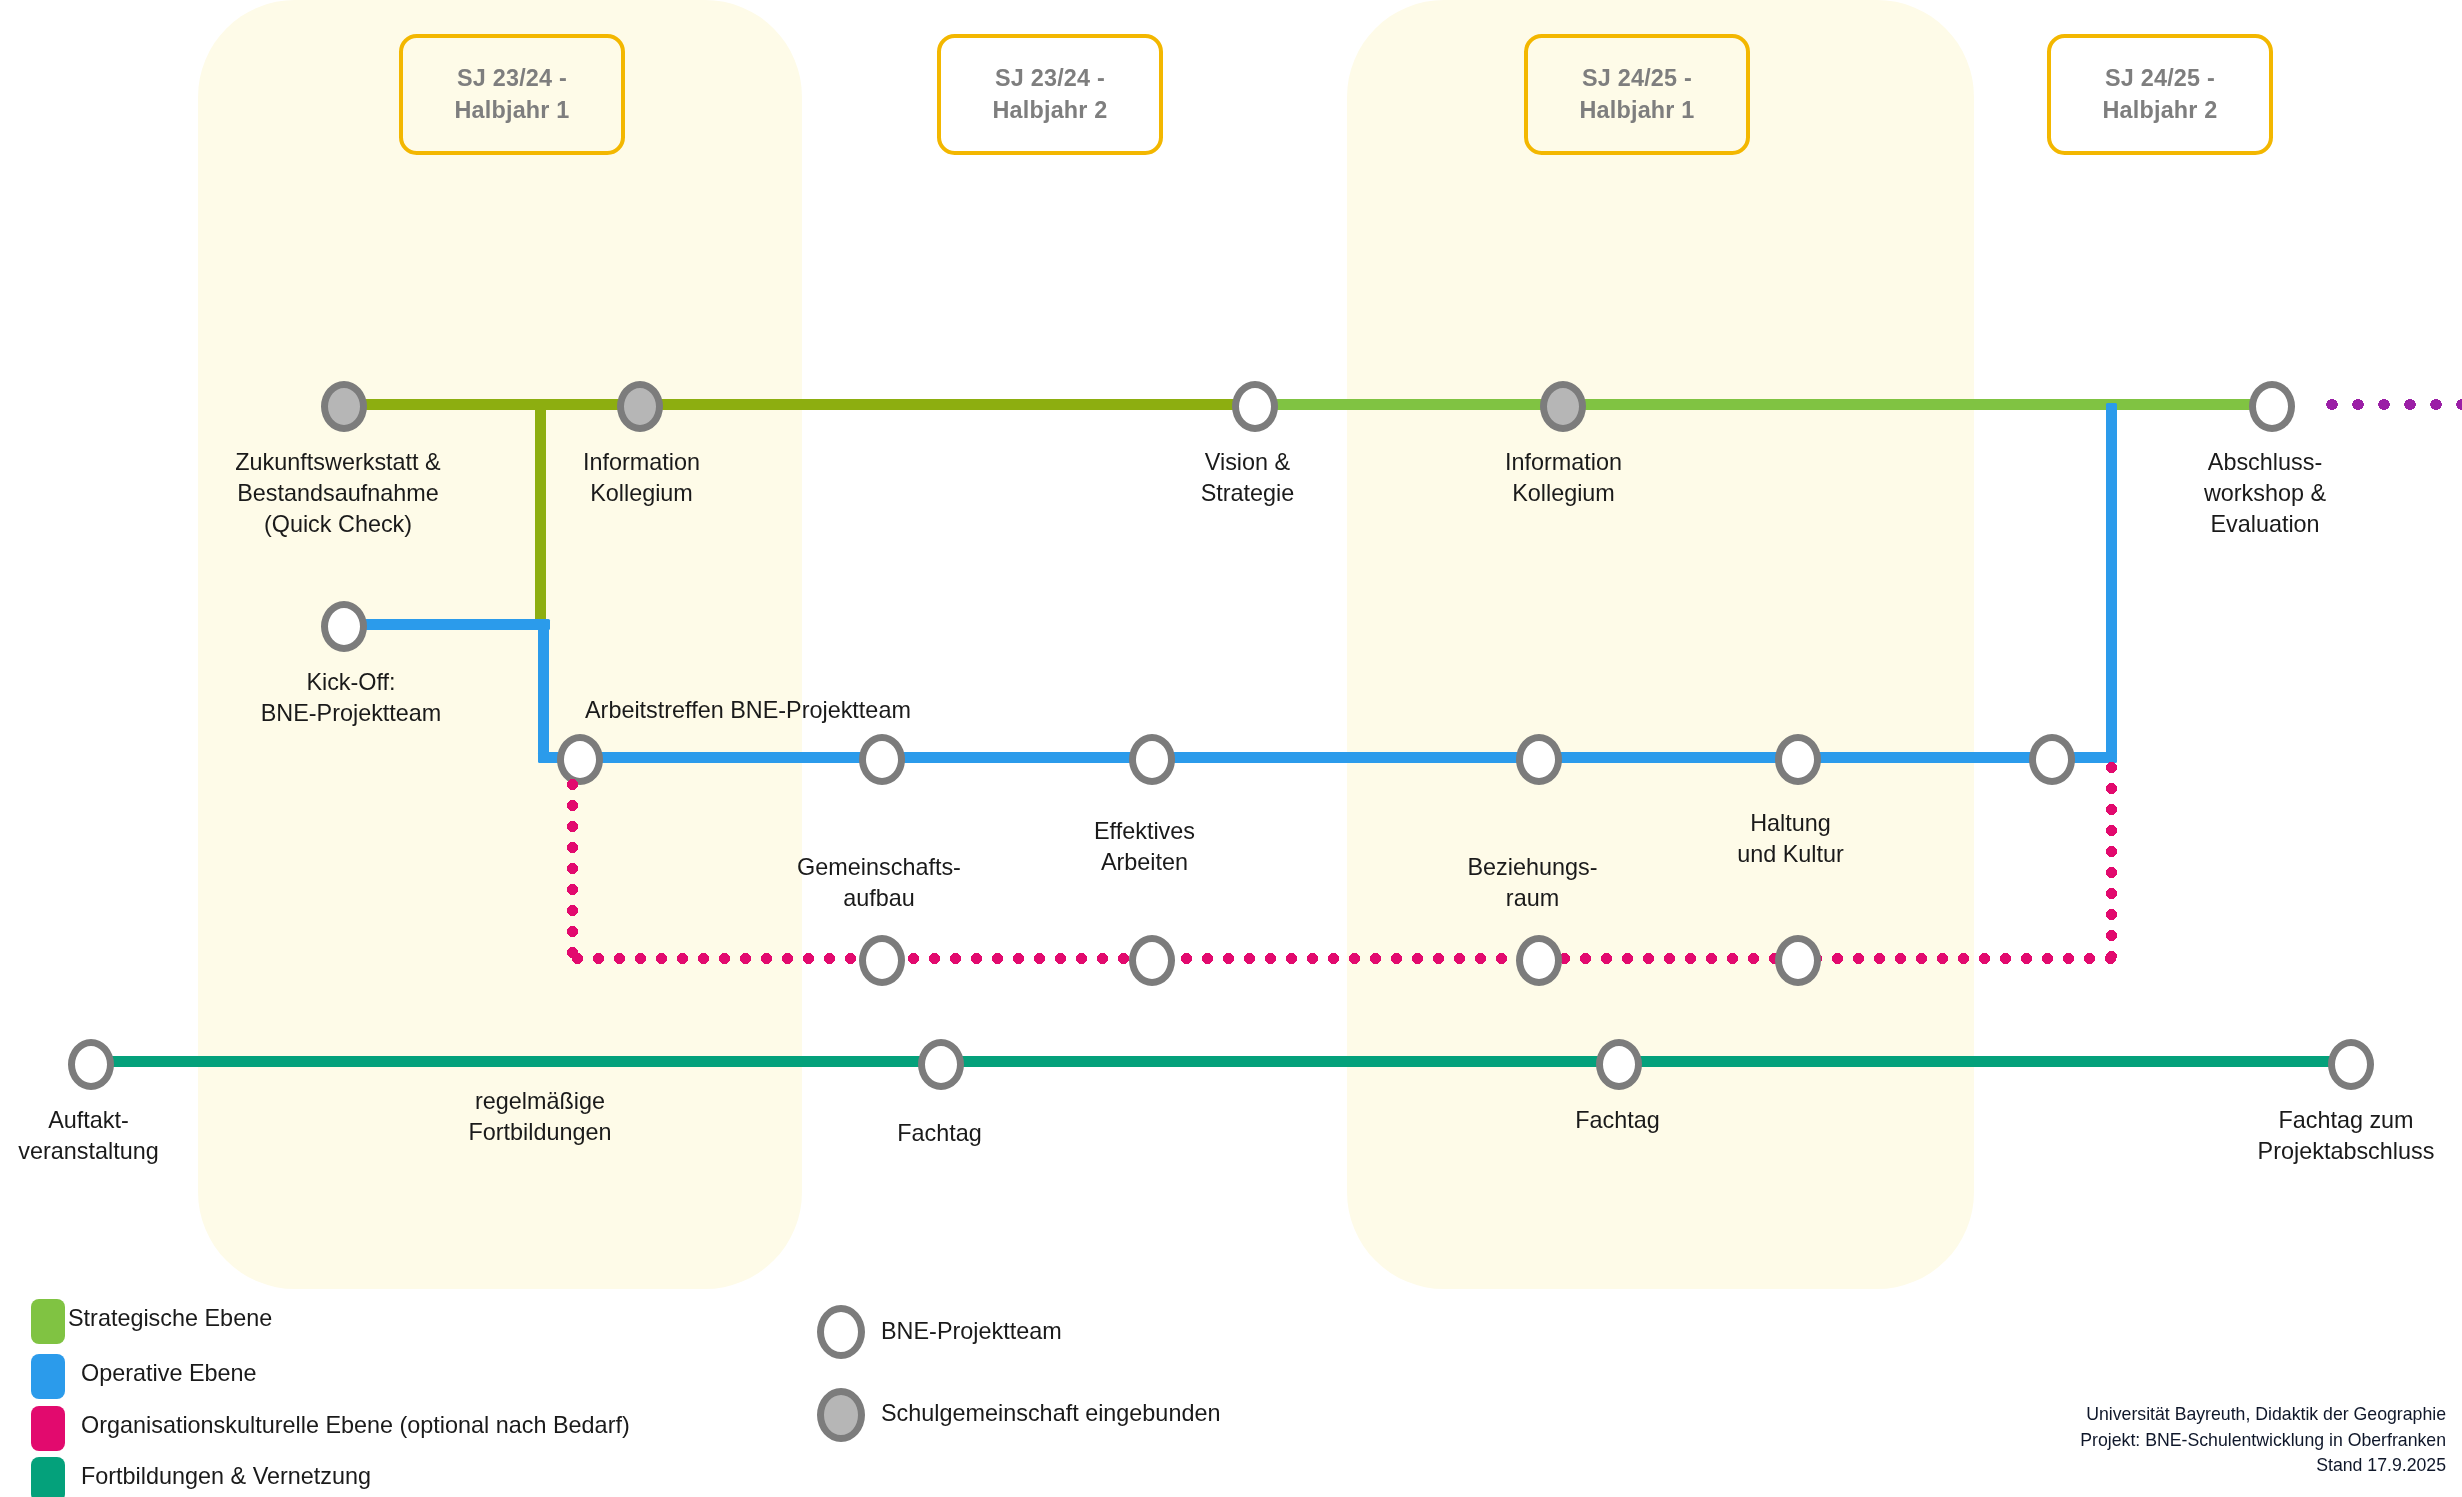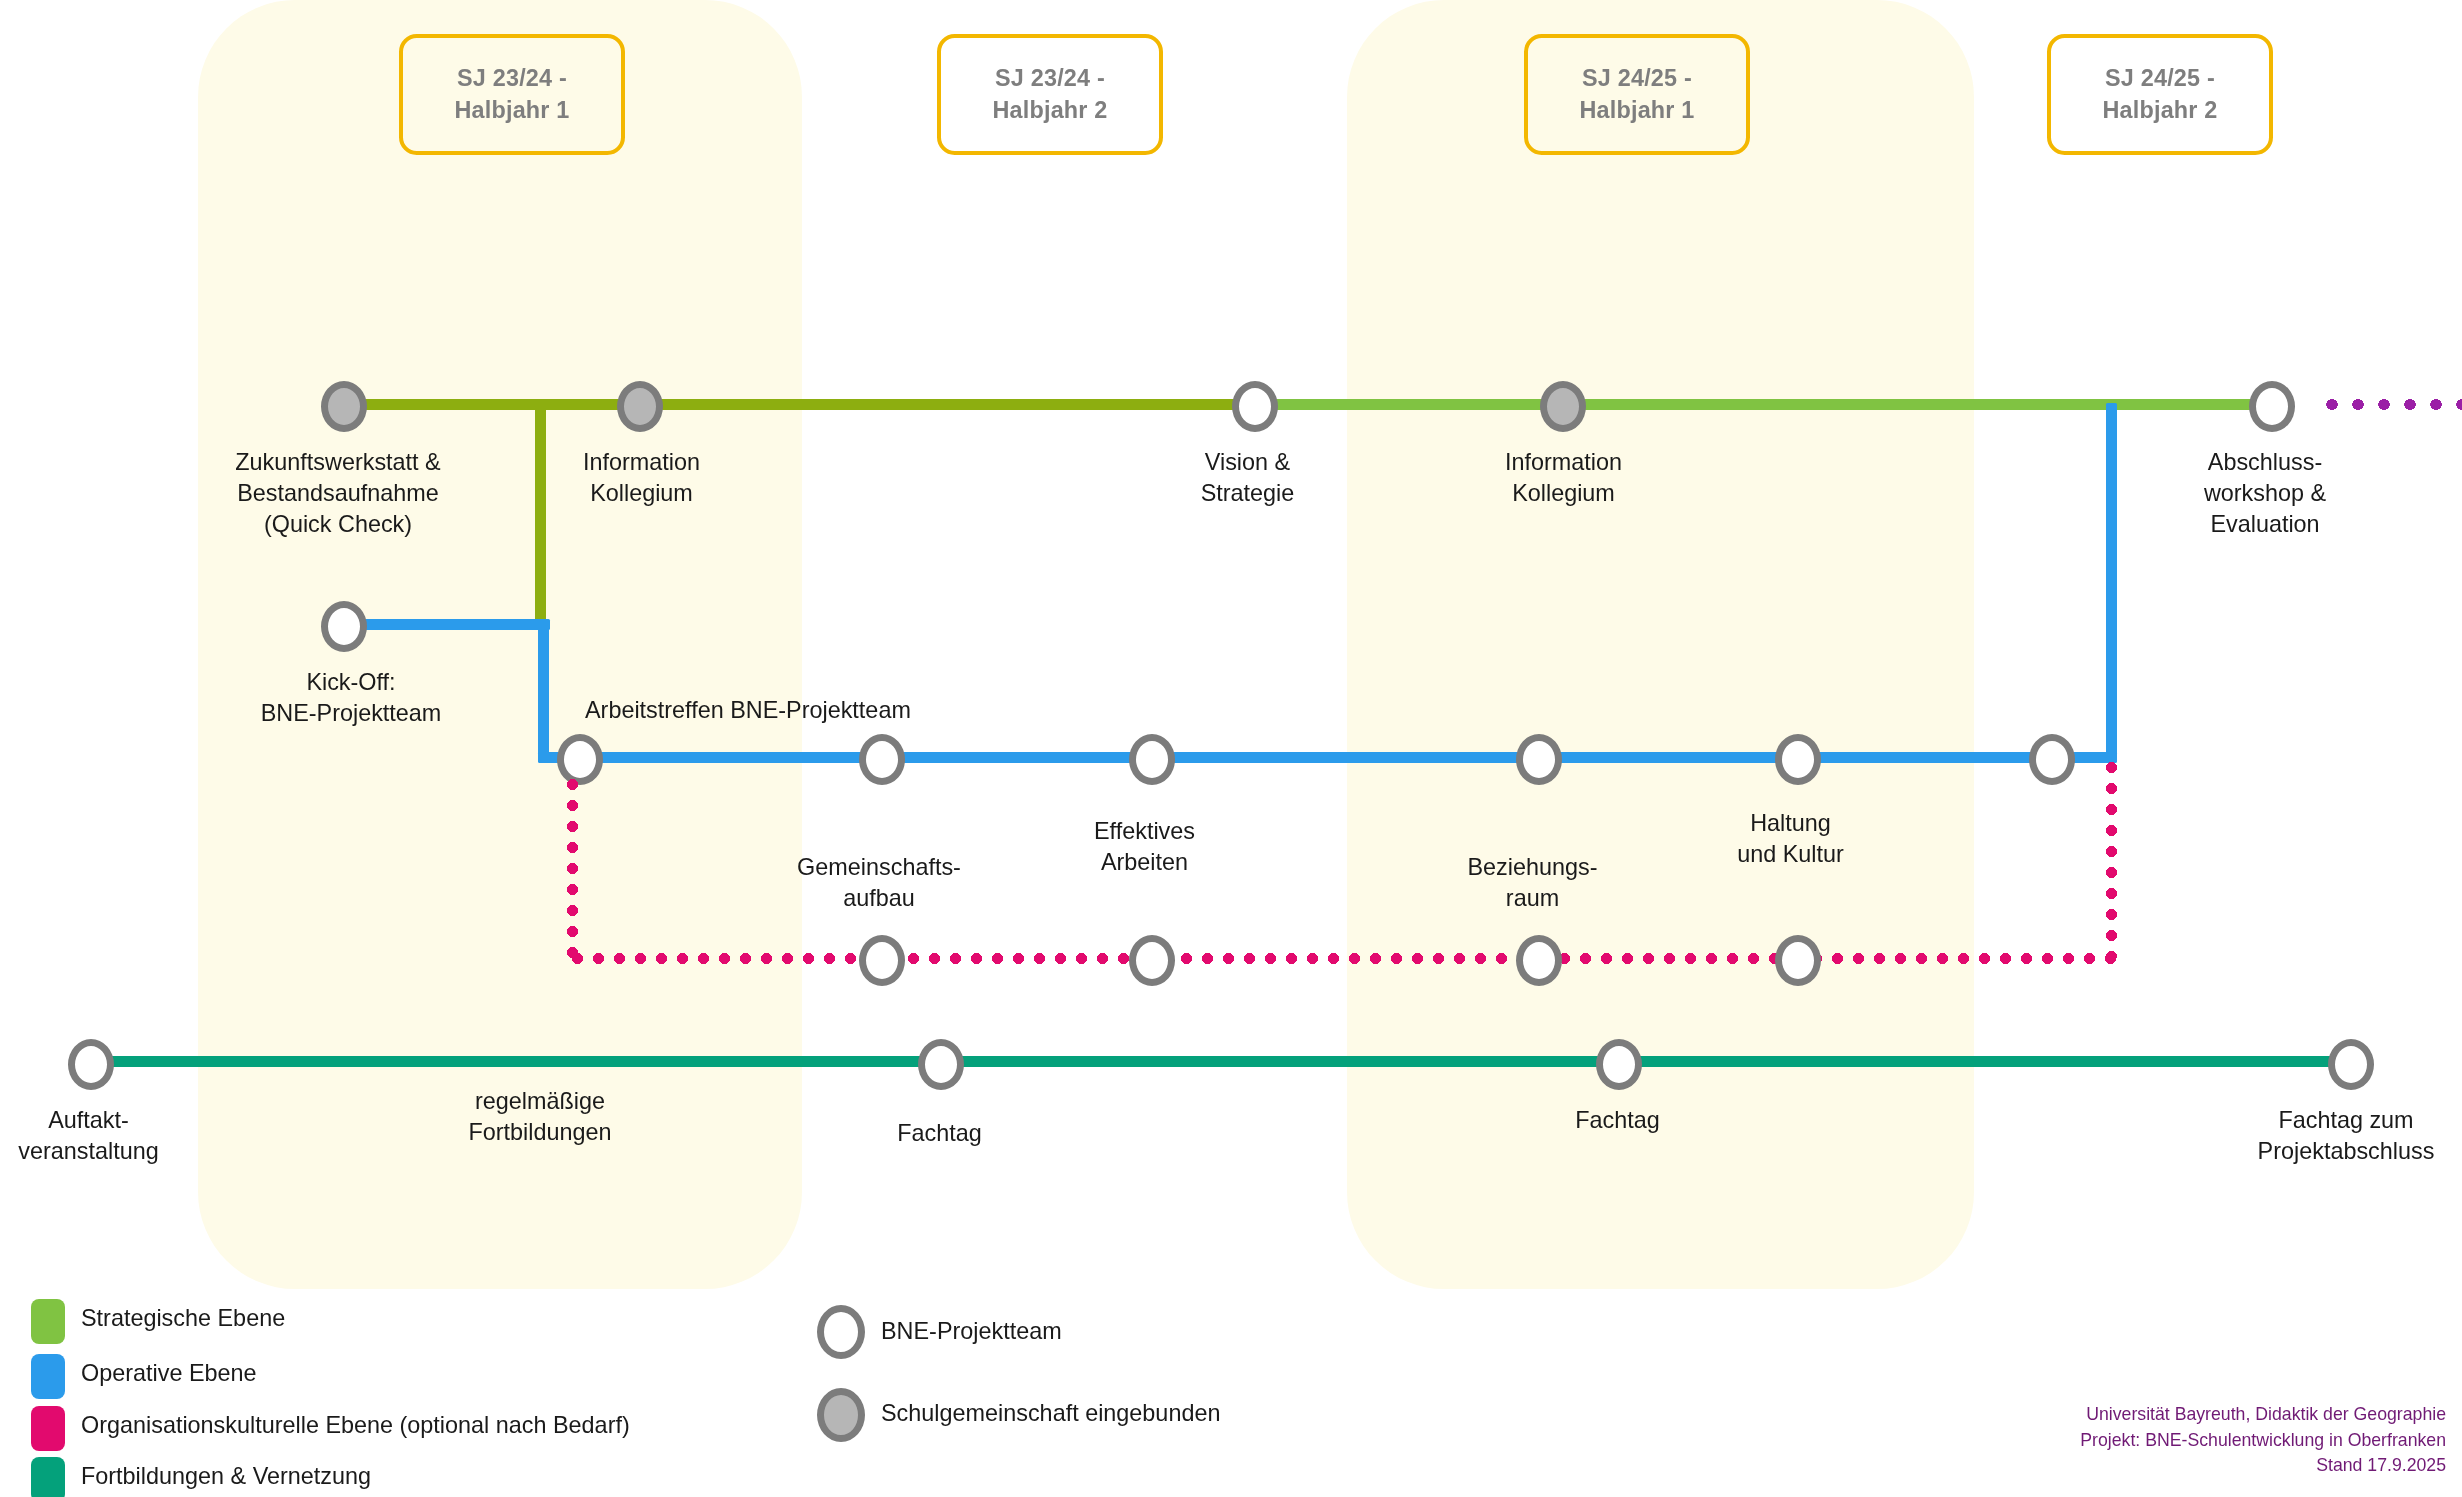--- a/index.html
+++ b/index.html
@@ -50,21 +50,21 @@
   .lbl.left{text-align:left;}
 
   
   .legend{position:absolute;}
   .swatch{position:absolute;width:34px;height:45px;border-radius:8px;}
   .leg-text{position:absolute;font-size:23.4px;color:#1A1A1A;white-space:nowrap;}
   .leg-node{position:absolute;border:7.3px solid #7C7C7C;border-radius:50%;
             width:34px;height:40px;background:#ffffff;}
   .leg-node.filled{background:#B6B6B6;}
 
-  .credits{position:absolute;text-align:right;font-size:17.7px;line-height:1.45;color:#701a75;}
+  .credits{position:absolute;text-align:right;font-size:17.7px;line-height:1.45;color:#0f172a;}
 </style>
 </head>
 <body>
 
 <div id="stage">
 
   <div class="band" style="left:198px;top:0px;width:604px;height:1289px;"></div>
   <div class="band" style="left:1347px;top:0px;width:627px;height:1289px;"></div>
 
   <div class="pill on-band" style="left:399px;top:34px;width:218px;height:113px;">
@@ -202,21 +202,21 @@
   <div class="lbl" style="left:1521px;top:1105px;width:193px;">
     <span style="white-space:pre-line;">Fachtag</span>
   </div>
   <div class="lbl" style="left:2237px;top:1105px;width:218px;">
     <span style="white-space:pre-line;">Fachtag zum
 Projektabschluss</span>
   </div>
 
   <div class="legend">
     <div class="swatch" style="left:31px;top:1299px;background:#80C342;"></div>
-    <div class="leg-text" style="left:81px;top:1305px;"><span>Strategische Ebene</span></div>
+    <div class="leg-text" style="left:68px;top:1305px;"><span>Strategische Ebene</span></div>
 
     <div class="swatch" style="left:31px;top:1354px;background:#2B9BEB;"></div>
     <div class="leg-text" style="left:81px;top:1360px;"><span>Operative Ebene</span></div>
 
     <div class="swatch" style="left:31px;top:1406px;background:#E20A6E;"></div>
     <div class="leg-text" style="left:81px;top:1412px;"><span>Organisationskulturelle Ebene (optional nach Bedarf)</span></div>
 
     <div class="swatch" style="left:31px;top:1457px;background:#04A17B;"></div>
     <div class="leg-text" style="left:81px;top:1463px;"><span>Fortbildungen &amp; Vernetzung</span></div>
   </div>

